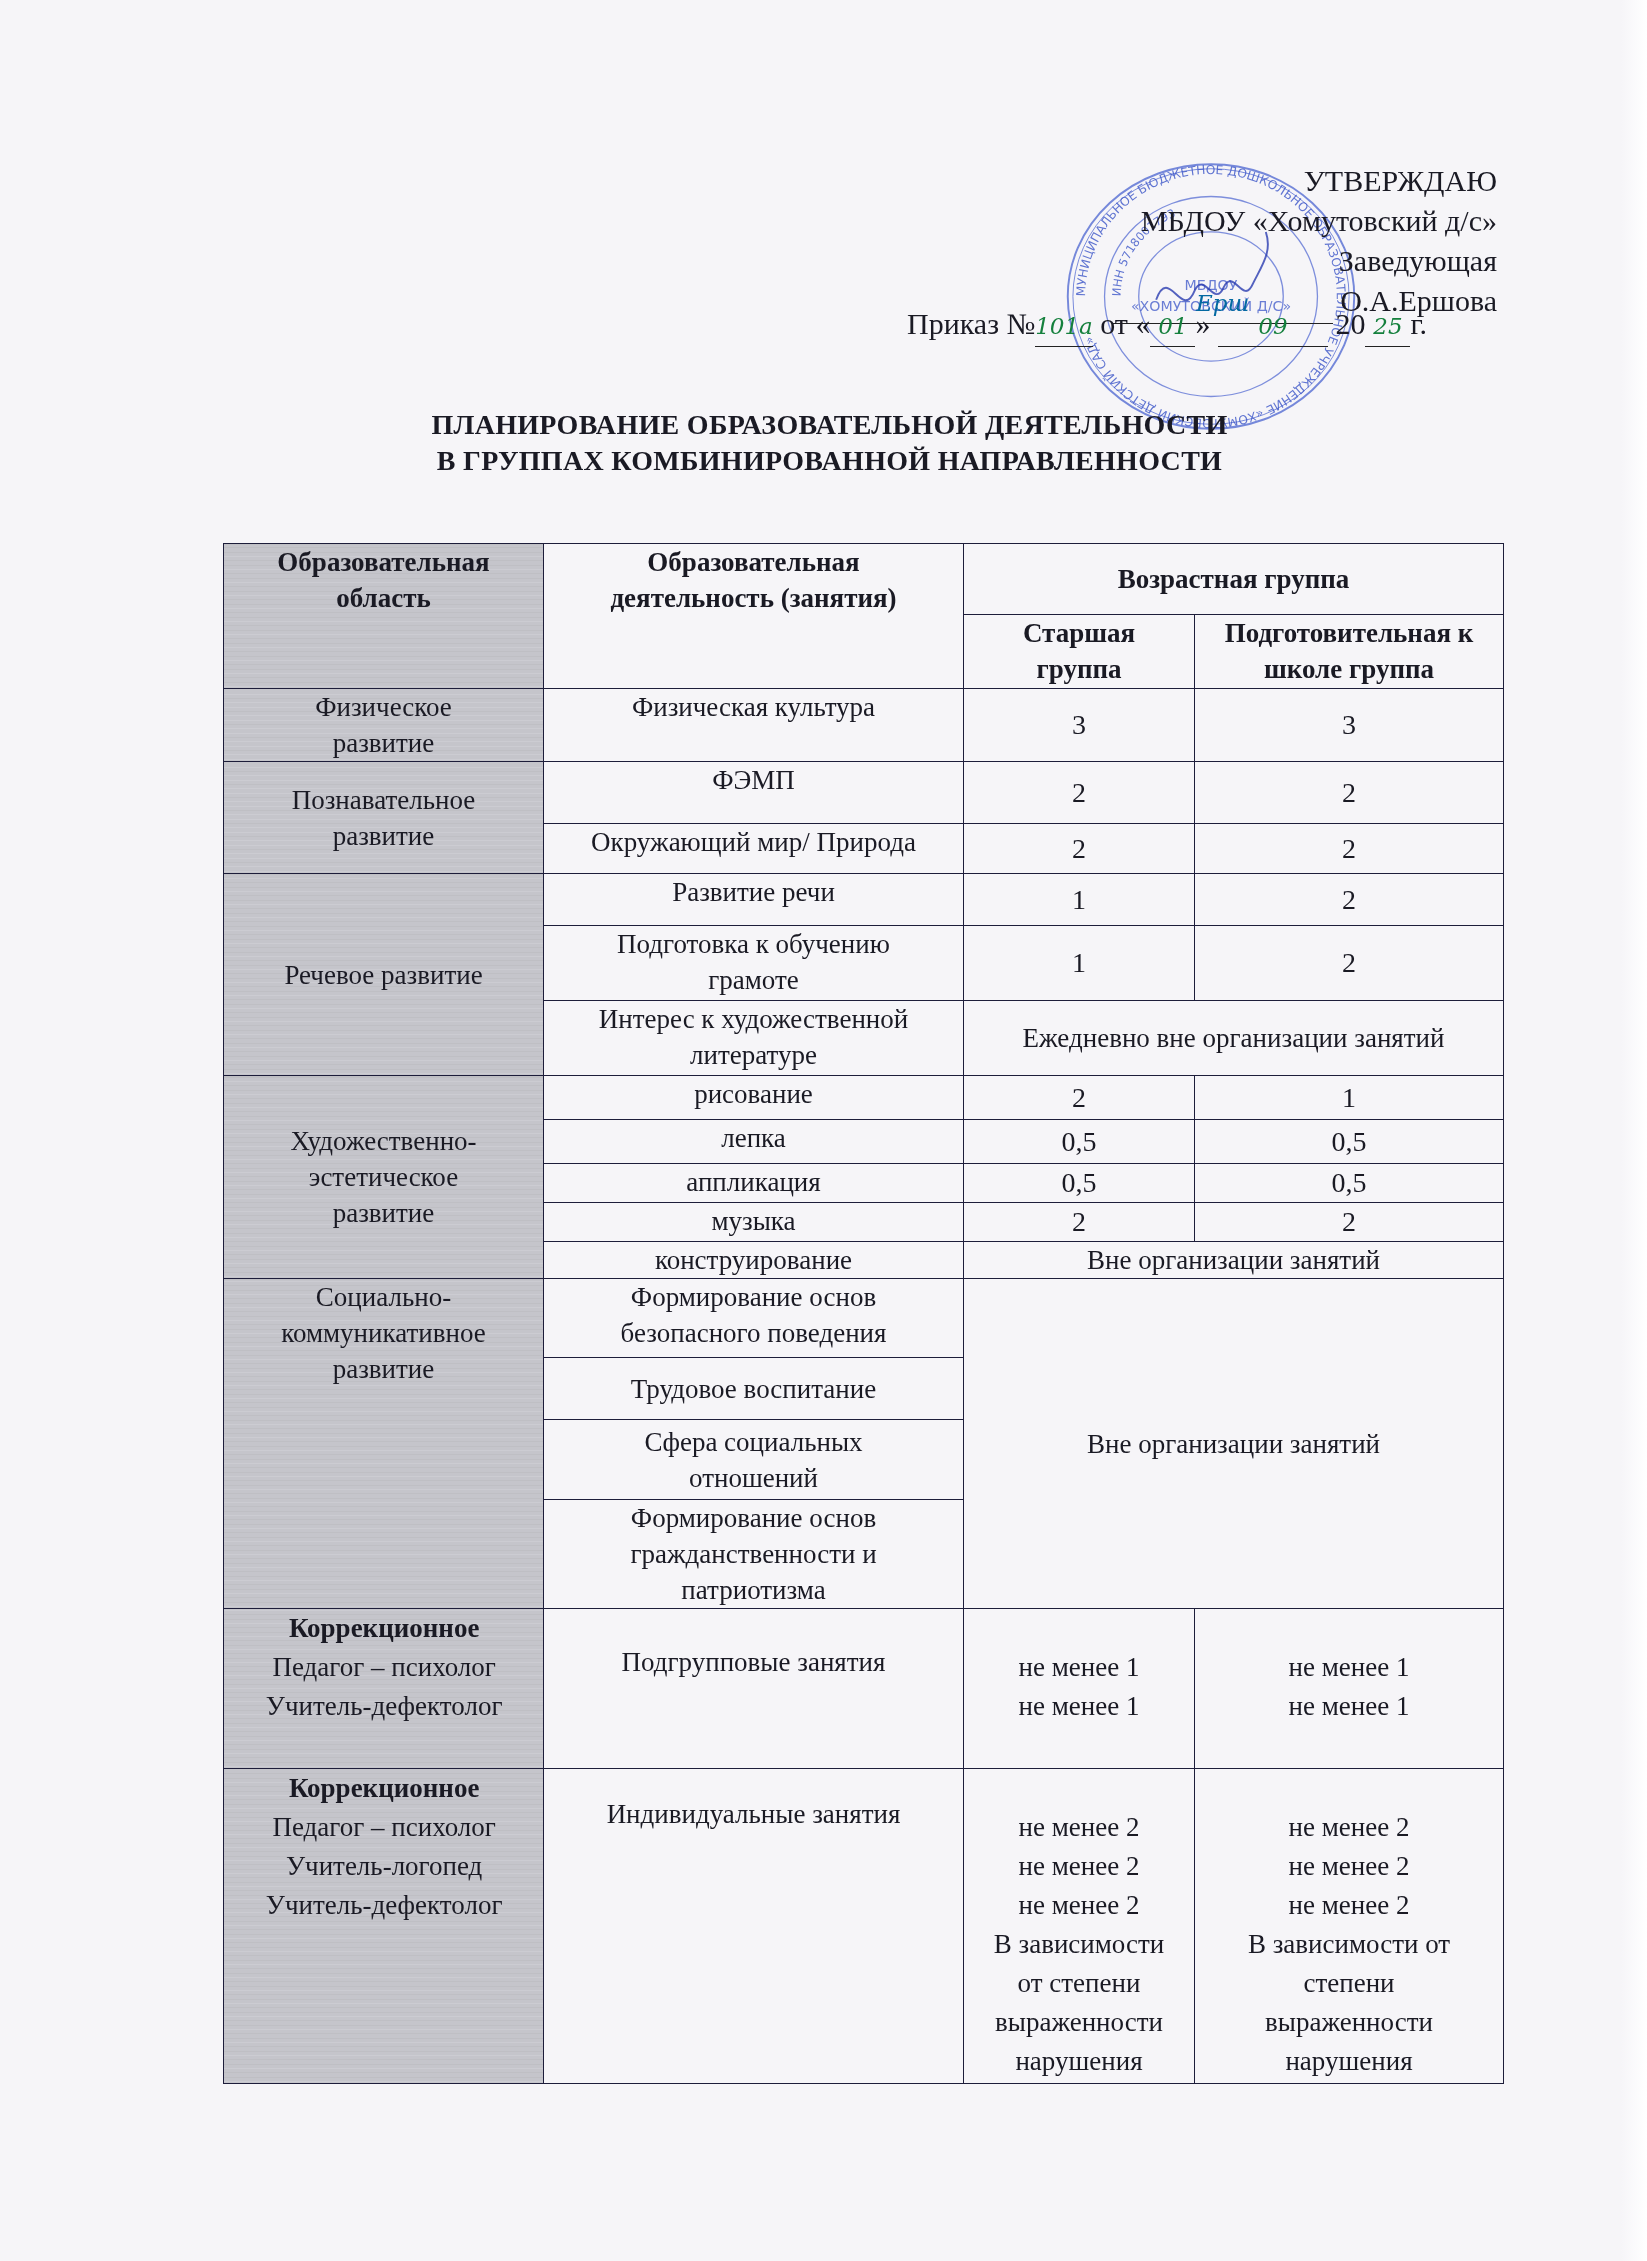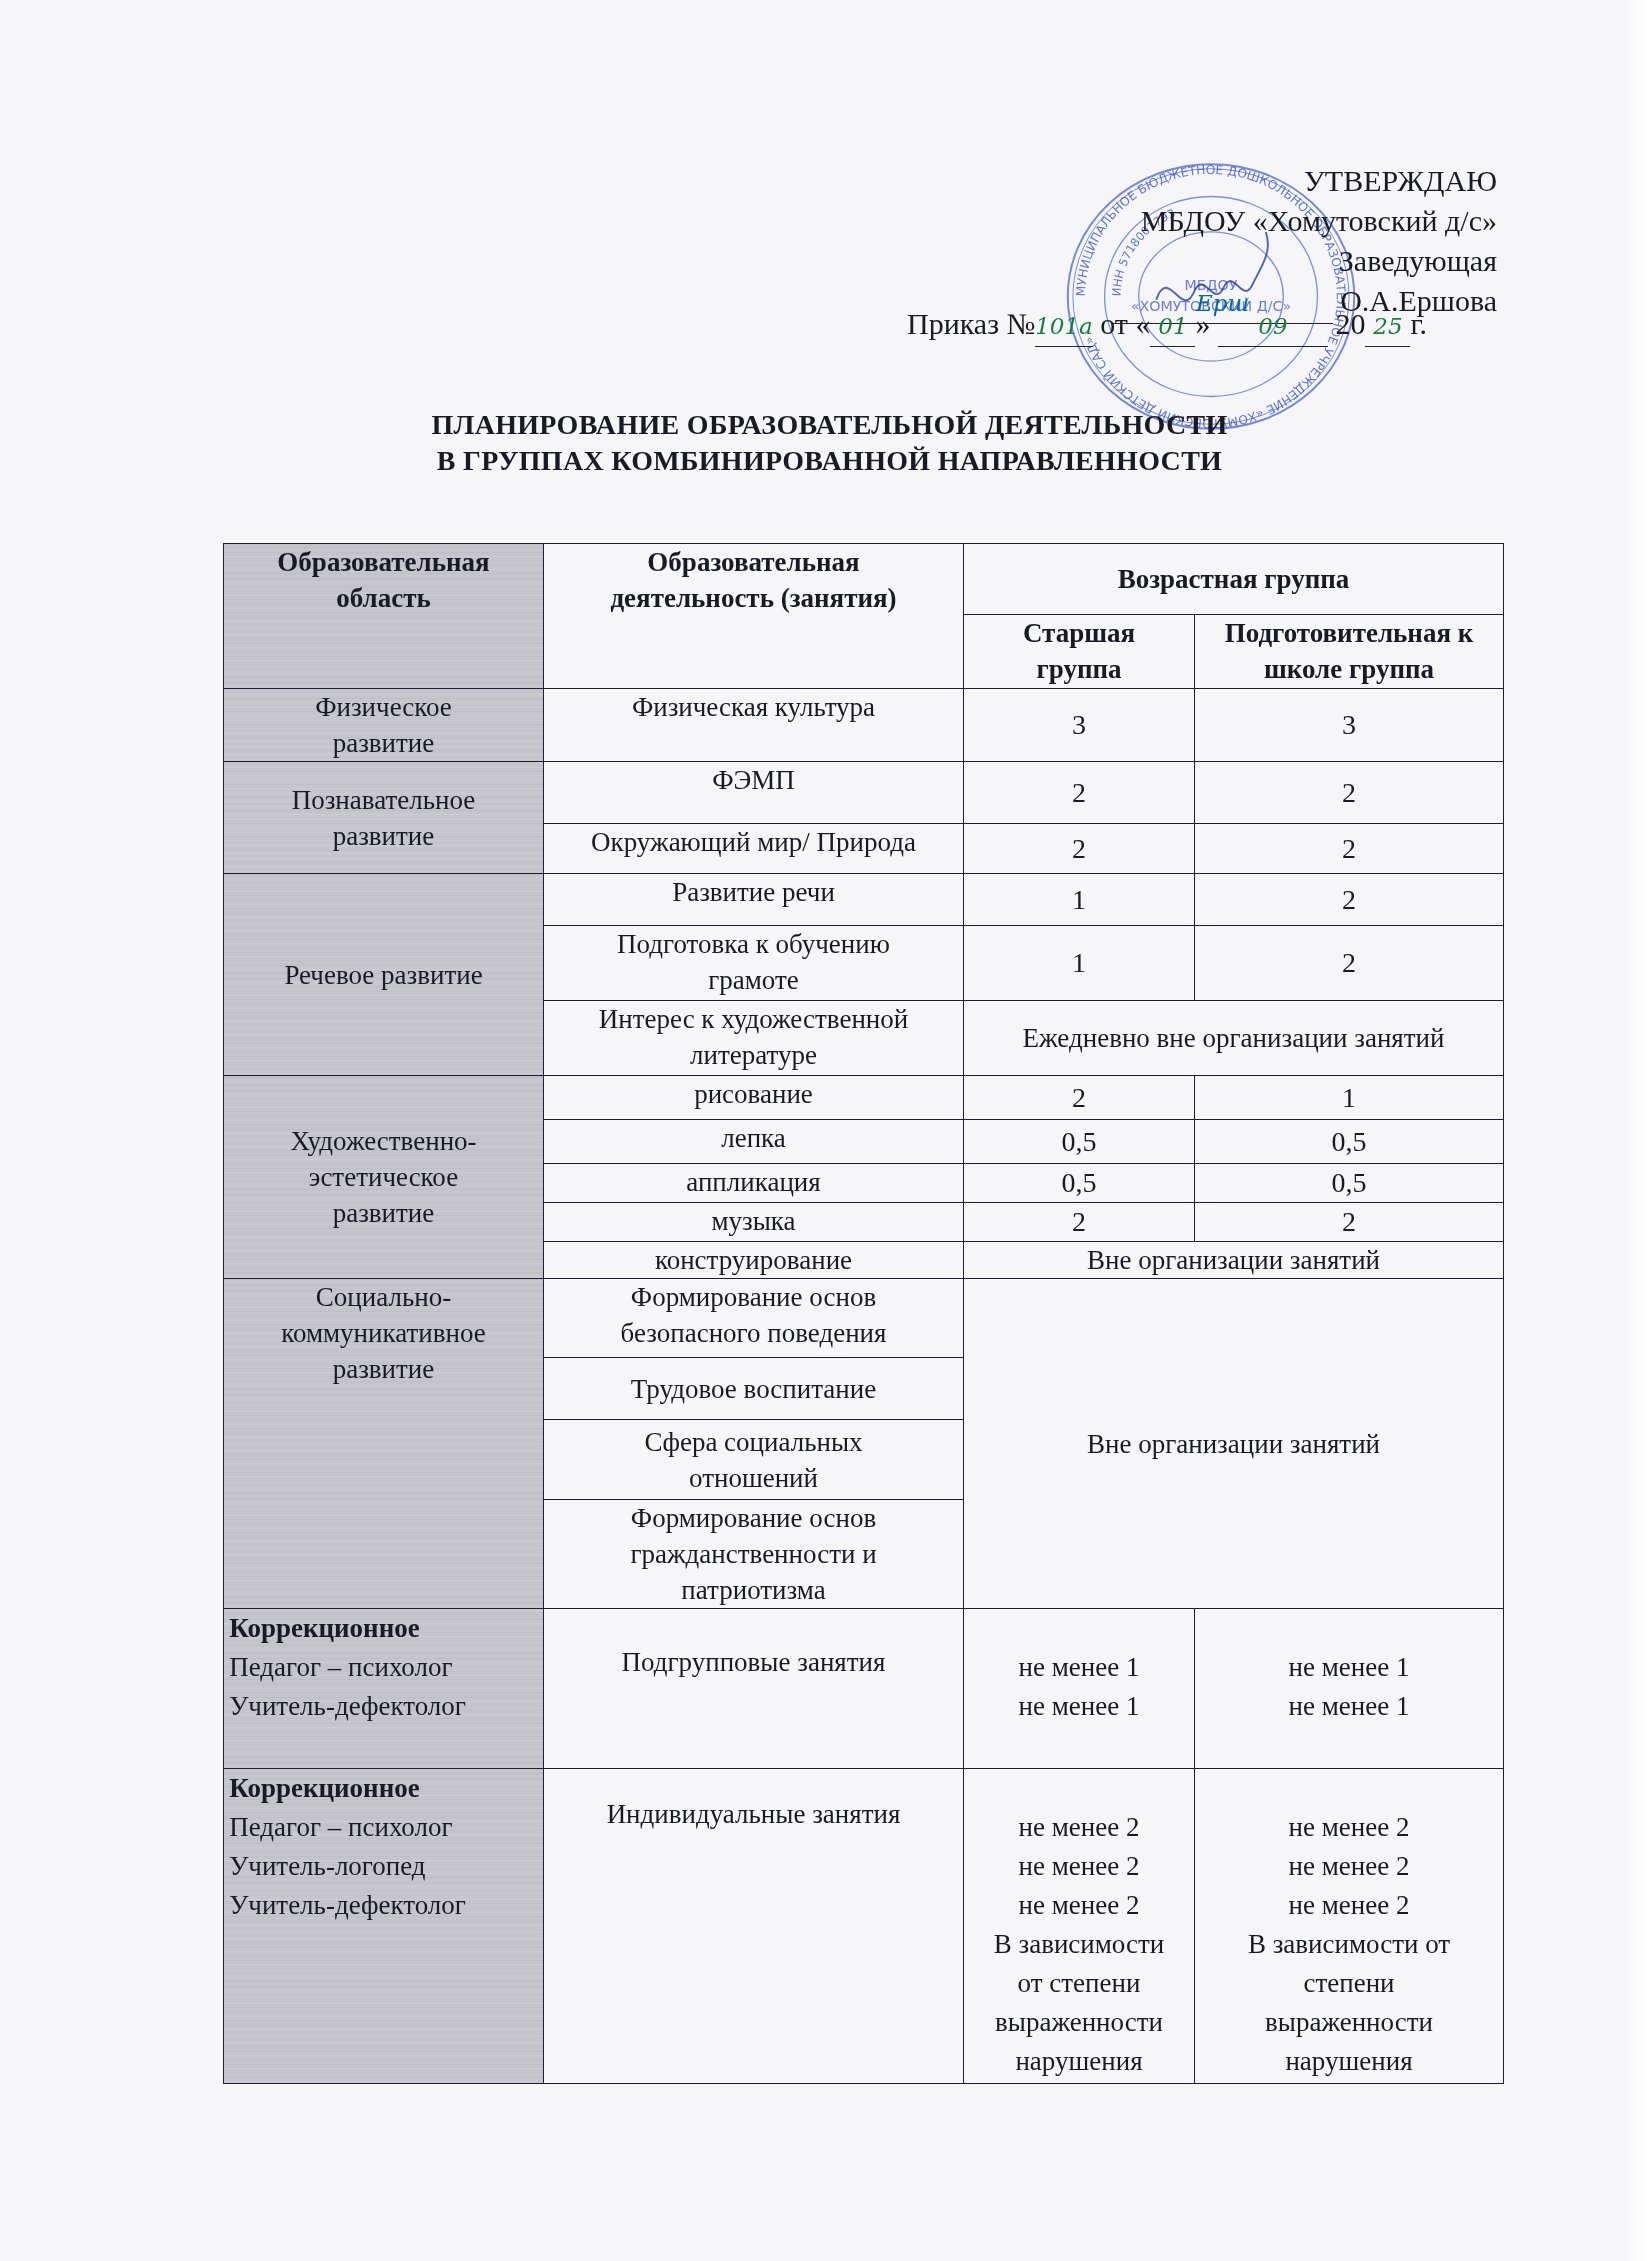--- a/index.html
+++ b/index.html
@@ -59,21 +59,21 @@
     font-weight: normal;
   }
   table.plan th { font-weight: bold; }
   table.plan .area {
     background-color: #c9c9cf;
     background-image: repeating-linear-gradient(0deg, rgba(0,0,0,0.05) 0 1.3px, rgba(255,255,255,0.06) 1.3px 2.6px);
   }
   table.plan .head-area { vertical-align: top; padding-top: 0; }
   table.plan .mid { vertical-align: middle; }
   table.plan .bold { font-weight: bold; }
-  table.plan .left { text-align: left; padding-left: 5.2px; }
+  table.plan .left { text-align: center; padding-left: 5.2px; }
   .corr-line { display: block; line-height: 39px; }
   .stacked span { display: block; line-height: 39px; }
   .val { font-size: 28px; }
 </style>
 </head>
 <body>
 
 <div class="page-edge"></div>
 
 <svg class="stamp" viewBox="0 0 470 420">

